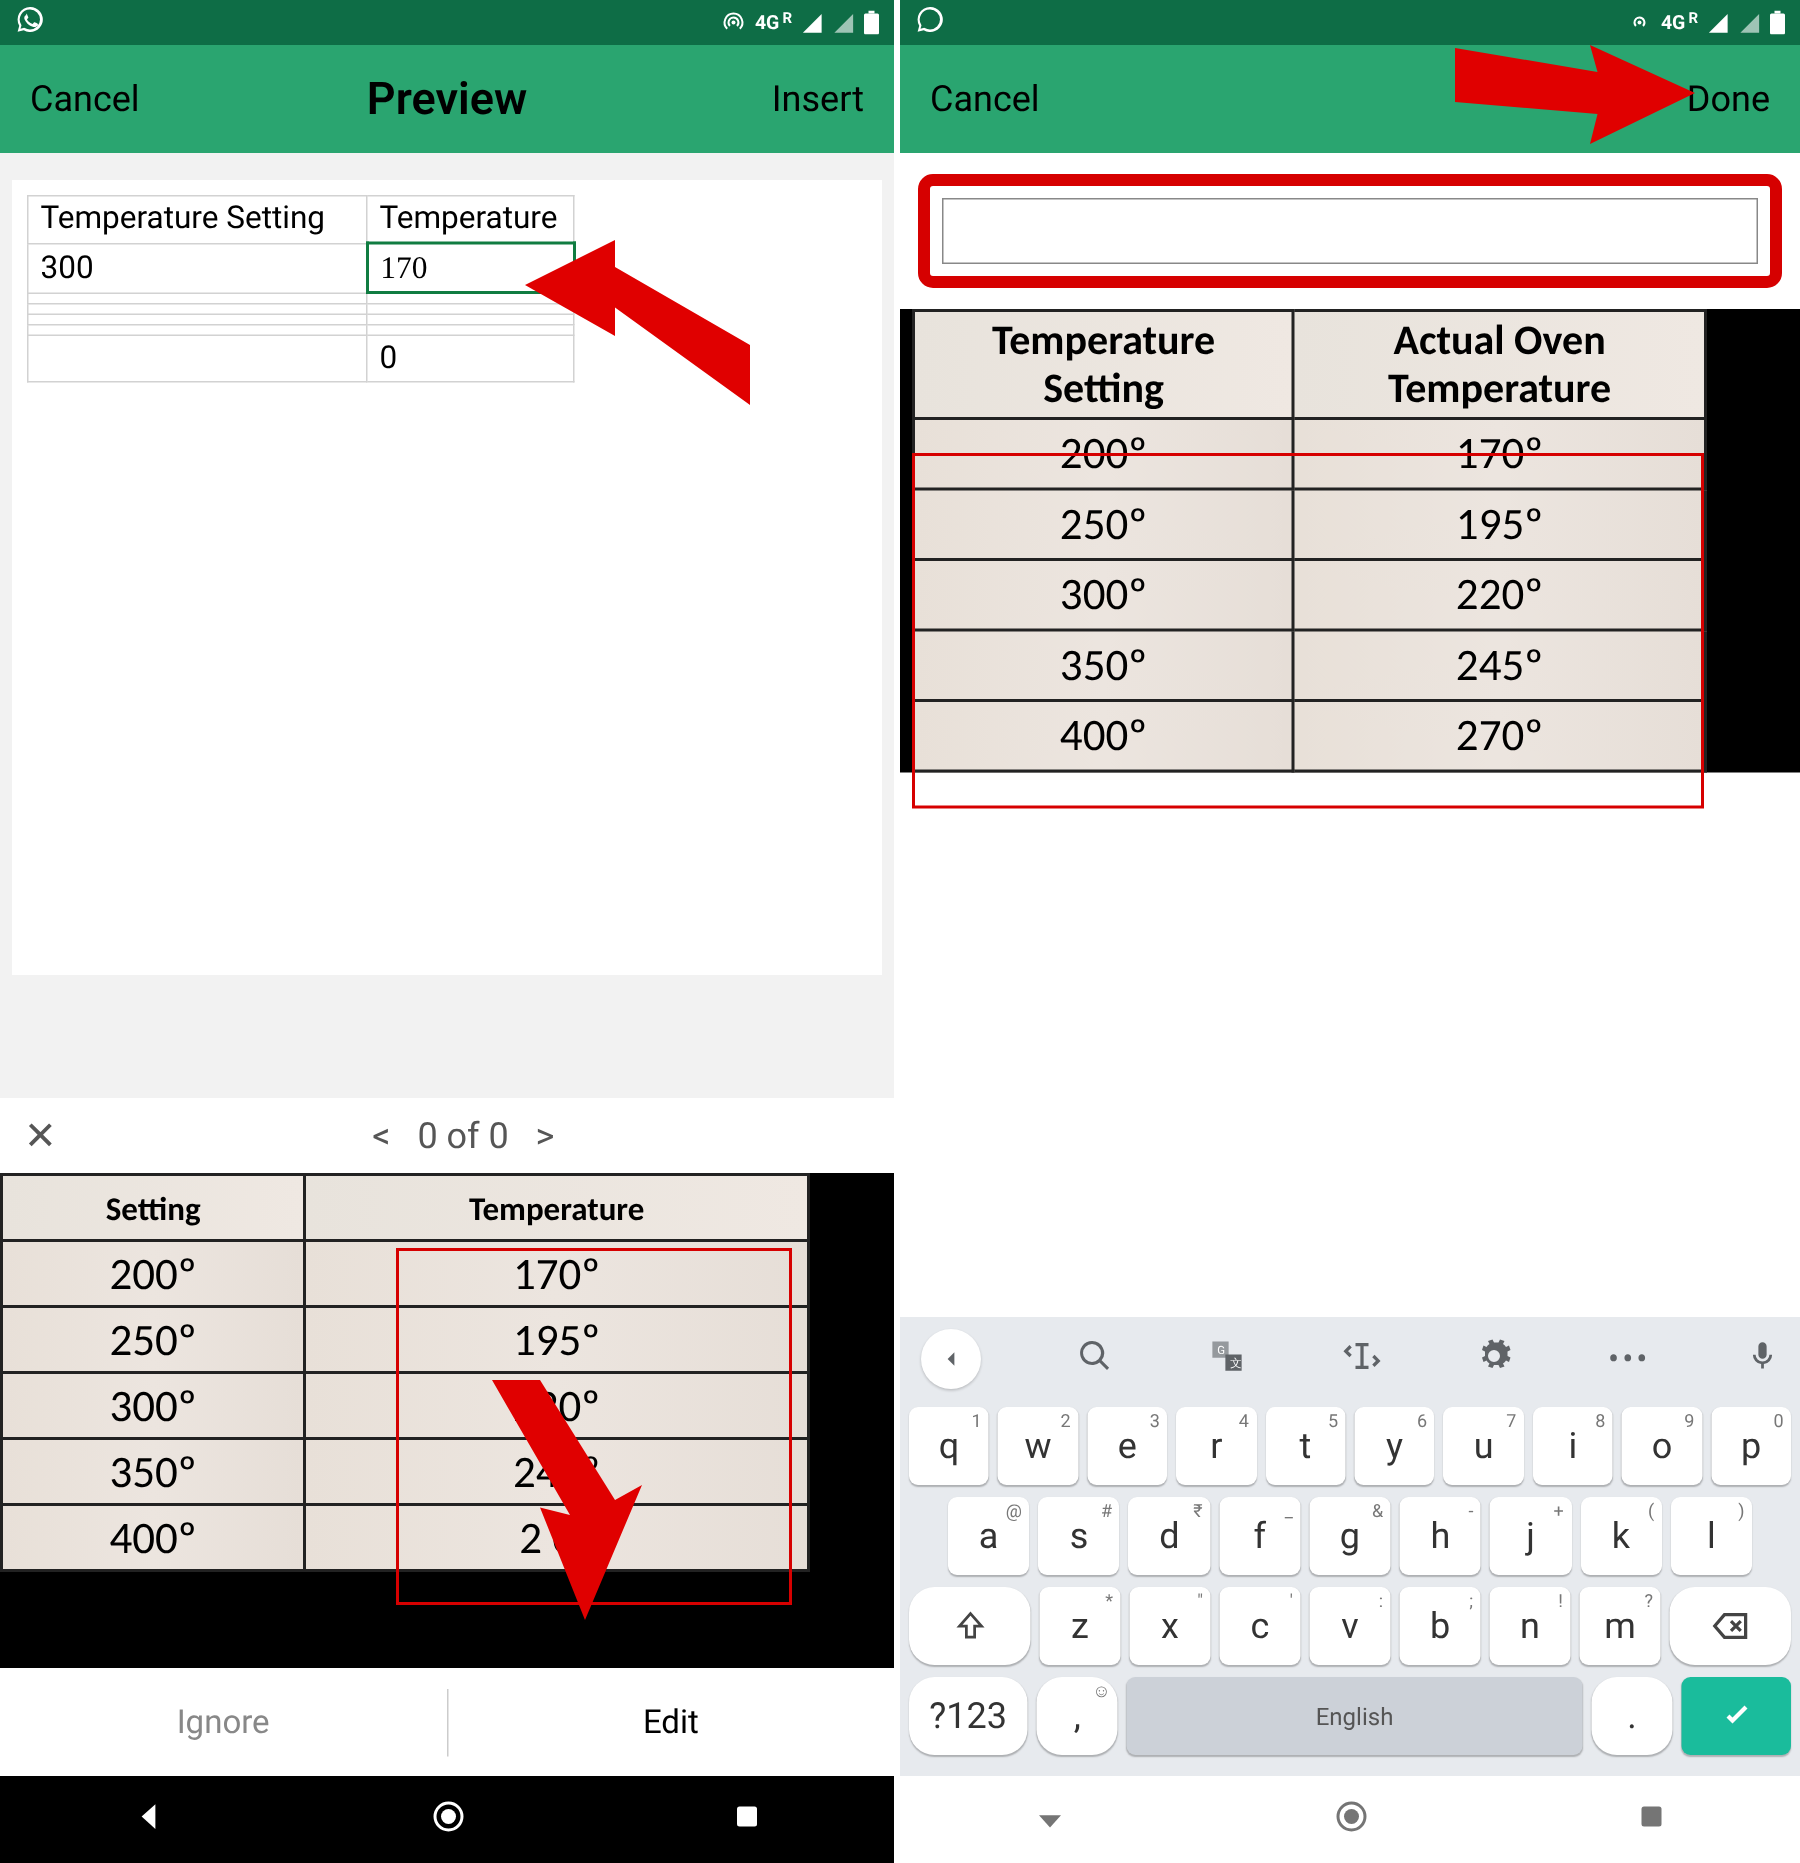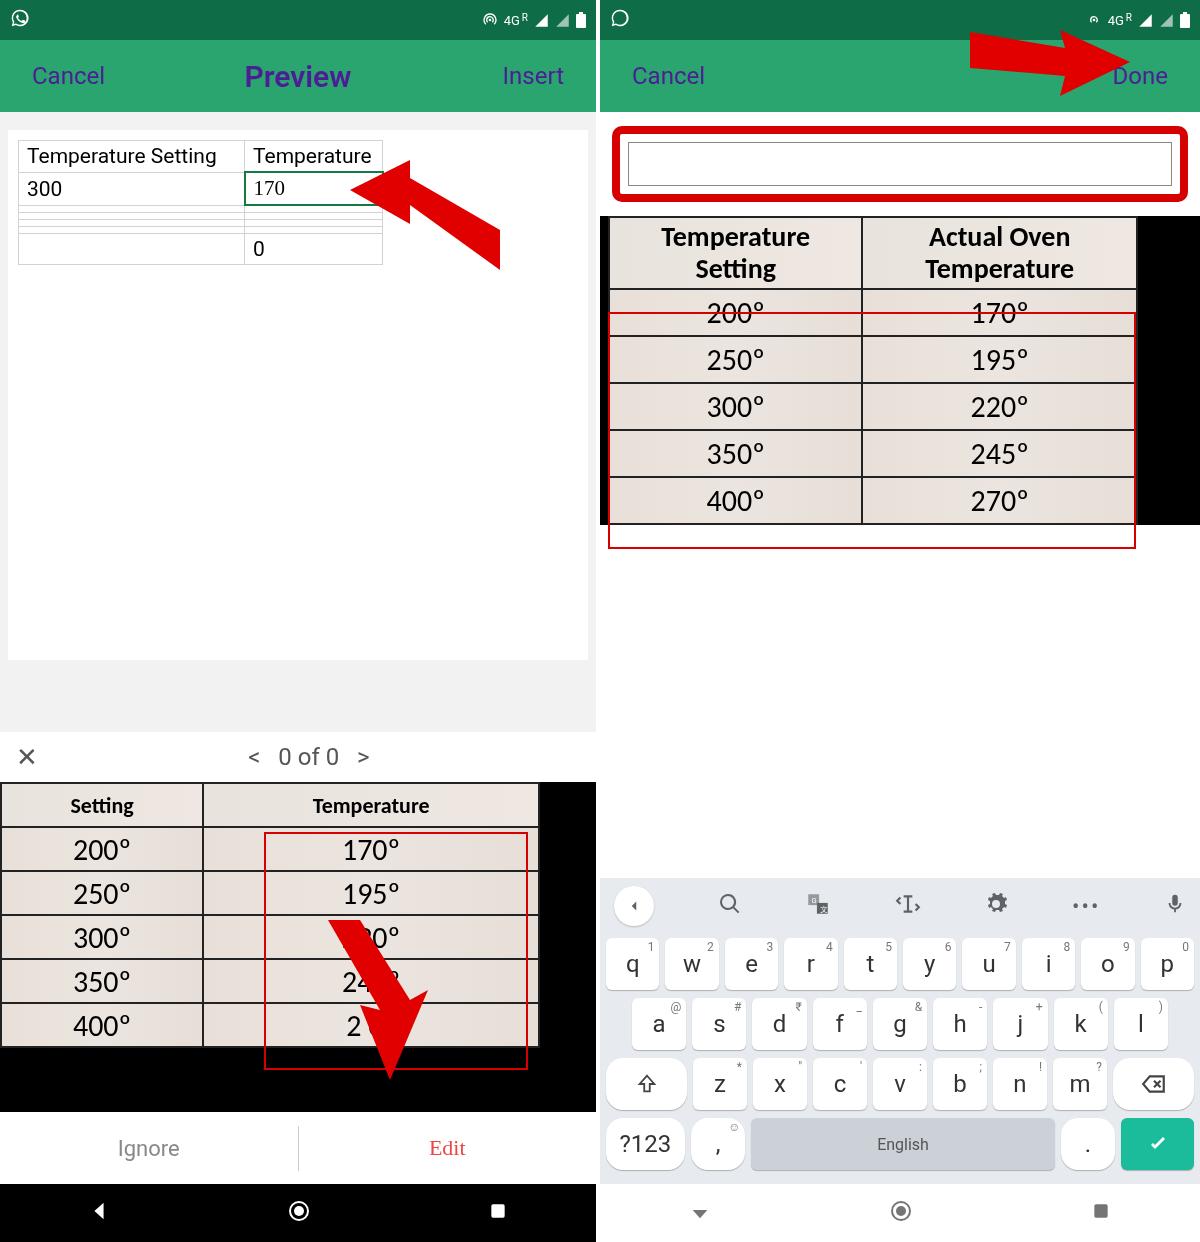--- a/index.html
+++ b/index.html
@@ -1,25 +1,25 @@
 <!DOCTYPE html>
 <html><head>
 <meta charset="utf-8">
 <style>
   * { box-sizing: border-box; margin: 0; padding: 0; }
   body { font-family: -apple-system, 'Segoe UI', Roboto, sans-serif; background: #fff; }
   .container { display: flex; width: 1200px; height: 1242px; }
   .pane { flex: 0 0 50%; position: relative; display: flex; flex-direction: column; }
   .pane-left { border-right: 4px solid #fff; }
   
-  .statusbar { background: #0e6d46; height: 40px; color: #fff; display: flex; align-items: center; justify-content: space-between; padding: 0 10px; font-size: 15px; }
+  .statusbar { background: #0e6d46; height: 30px; color: #fff; display: flex; align-items: center; justify-content: space-between; padding: 0 10px; font-size: 15px; font-weight: bold; }
   .status-left, .status-right { display: flex; align-items: center; gap: 6px; }
   .status-right span { display: inline-flex; align-items: center; }
   
-  .appbar { background: #2aa570; height: 72px; display: flex; align-items: center; justify-content: space-between; padding: 0 32px; color: #4c1d95; position: relative; }
+  .appbar { background: #2aa570; height: 72px; display: flex; align-items: center; justify-content: space-between; padding: 0 20px; color: #000000; position: relative; }
   .appbar .title { font-size: 30px; font-weight: 600; position: absolute; left: 50%; transform: translateX(-50%); }
   .appbar .action { font-size: 24px; font-weight: 400; }
   
   .preview-body { flex: 1; background: #f2f2f2; padding: 18px 8px 0; }
   .preview-inner { background: #fff; padding: 10px 0 0 10px; height: 530px; }
   table.preview-table { border-collapse: collapse; font-size: 21px; }
   table.preview-table td { border: 1px solid #d2d2d2; padding: 3px 8px; height: 30px; }
   table.preview-table tr:nth-child(1) td:nth-child(1) { width: 226px; }
   table.preview-table tr:nth-child(1) td:nth-child(2) { width: 138px; }
   table.preview-table .selected { border: 2px solid #107c41; font-family: Liberation Serif, serif; }
@@ -31,21 +31,21 @@
   
   .photo-preview { position: relative; background: #000; height: 330px; }
   .photo-table { background: #eeeae6; margin: 0; width: 540px; border-collapse: collapse; }
   .photo-table th { font-family: Calibri, sans-serif; font-weight: 700; font-size: 22px; border: 2px solid #222; padding: 3px 8px; height: 44px; text-align: center; background: linear-gradient(90deg,#e8e3dc,#efe8e2); }
   .photo-table td { font-family: Calibri, sans-serif; font-size: 30px; border: 2px solid #222; padding: 1px 8px; height: 44px; text-align: center; background: linear-gradient(90deg,#e8e0d8,#ece5df,#e6ded7); }
   .photo-overlay-col { position: absolute; border: 2px solid #d60000; }
   
   .actions-row { height: 72px; display: flex; align-items: center; background: #fff; }
   .actions-row .act { flex: 1; text-align: center; font-size: 22px; color: #888; }
   .actions-row .sep { width: 1px; height: 45px; background: #ccc; }
-  .actions-row .act.edit { color: #ef4444; font-family: Liberation Serif, serif; }
+  .actions-row .act.edit { color: #000000; }
   
   .navbar { height: 58px; background: #000; display: flex; align-items: center; justify-content: space-around; }
   .navbar svg { fill: #fff; }
   .navbar-light { height: 58px; background: #fff; display: flex; align-items: center; justify-content: space-around; }
   .navbar-light svg { fill: #757575; }
   
   .arrow-red { position: absolute; z-index: 50; }
   
   .edit-field-wrap { padding: 14px 12px; background: #fff; }
   .edit-field-border { border: 8px solid #d60000; border-radius: 10px; padding: 8px; }

